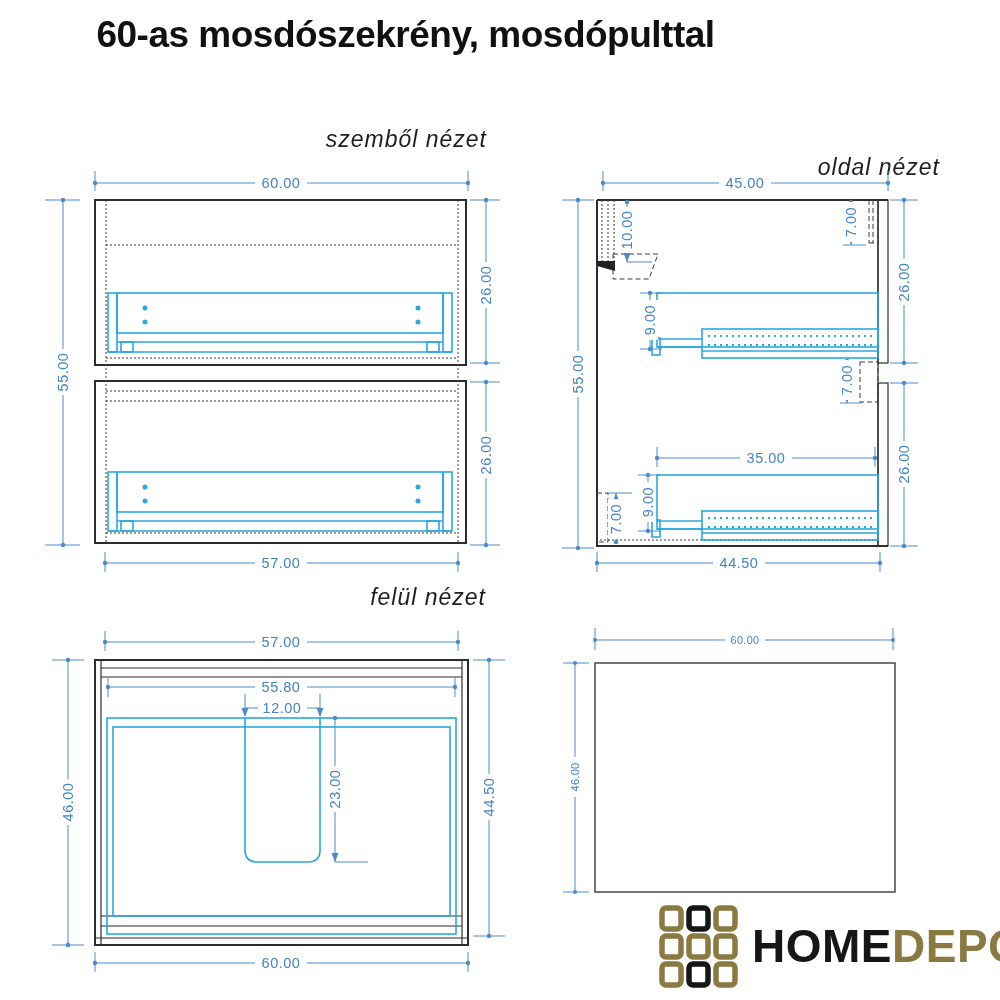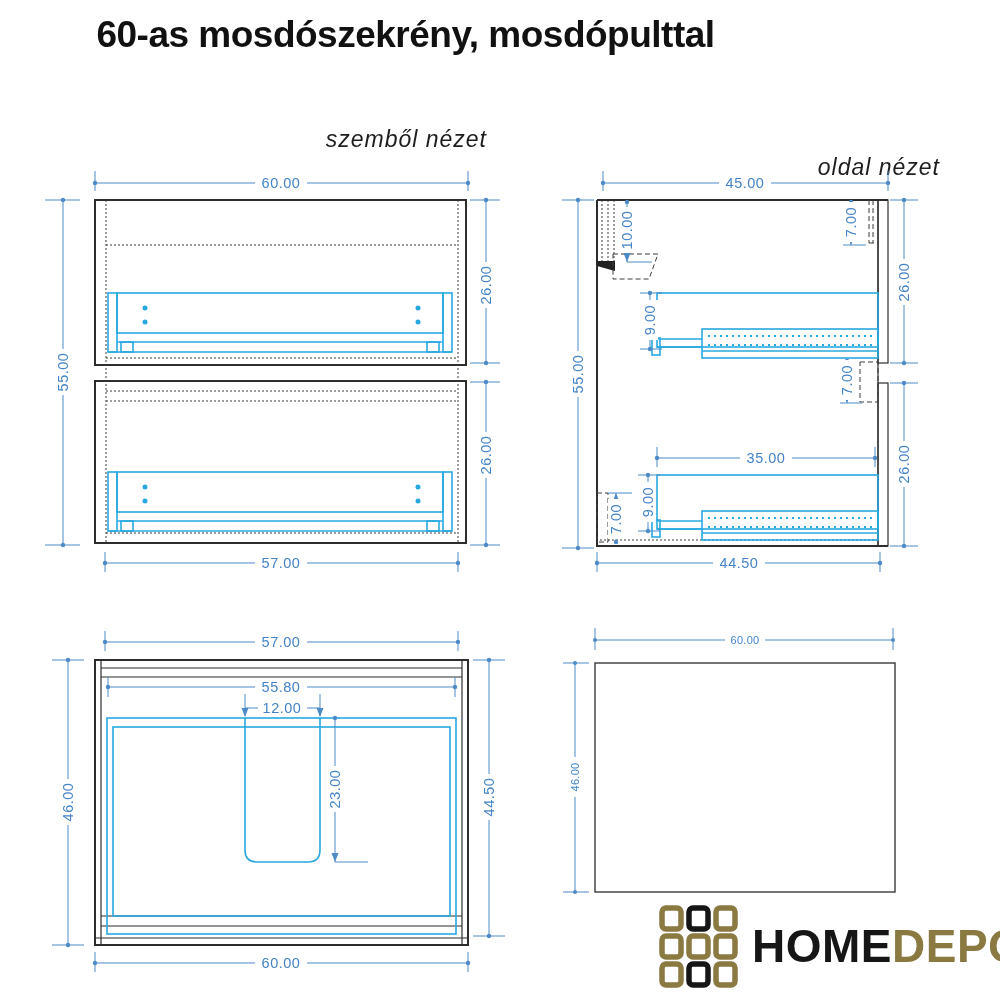--- a/index.html
+++ b/index.html
@@ -38,20 +38,21 @@
   .logo-depo{color:#8a7a42;}
 </style>
 </head>
 <body>
 
 <div class="page">
 
   <h1 class="main-title">60-as mosdószekrény, mosdópulttal</h1>
   <div class="vtitle" id="t-front">szemből nézet</div>
   <div class="vtitle" id="t-side">oldal nézet</div>
+  <div class="vtitle" id="t-top">felül nézet</div>
 
   <svg class="drawing" width="1000" height="1000" viewBox="0 0 1000 1000">
 
     <g>
 
       <rect class="lnK" x="95" y="200" width="371" height="165"></rect>
       <rect class="lnK" x="95" y="381" width="371" height="162"></rect>
 
       <line class="dotK" x1="106" y1="200" x2="106" y2="543"></line>
       <line class="dotK" x1="458" y1="200" x2="458" y2="543"></line>

